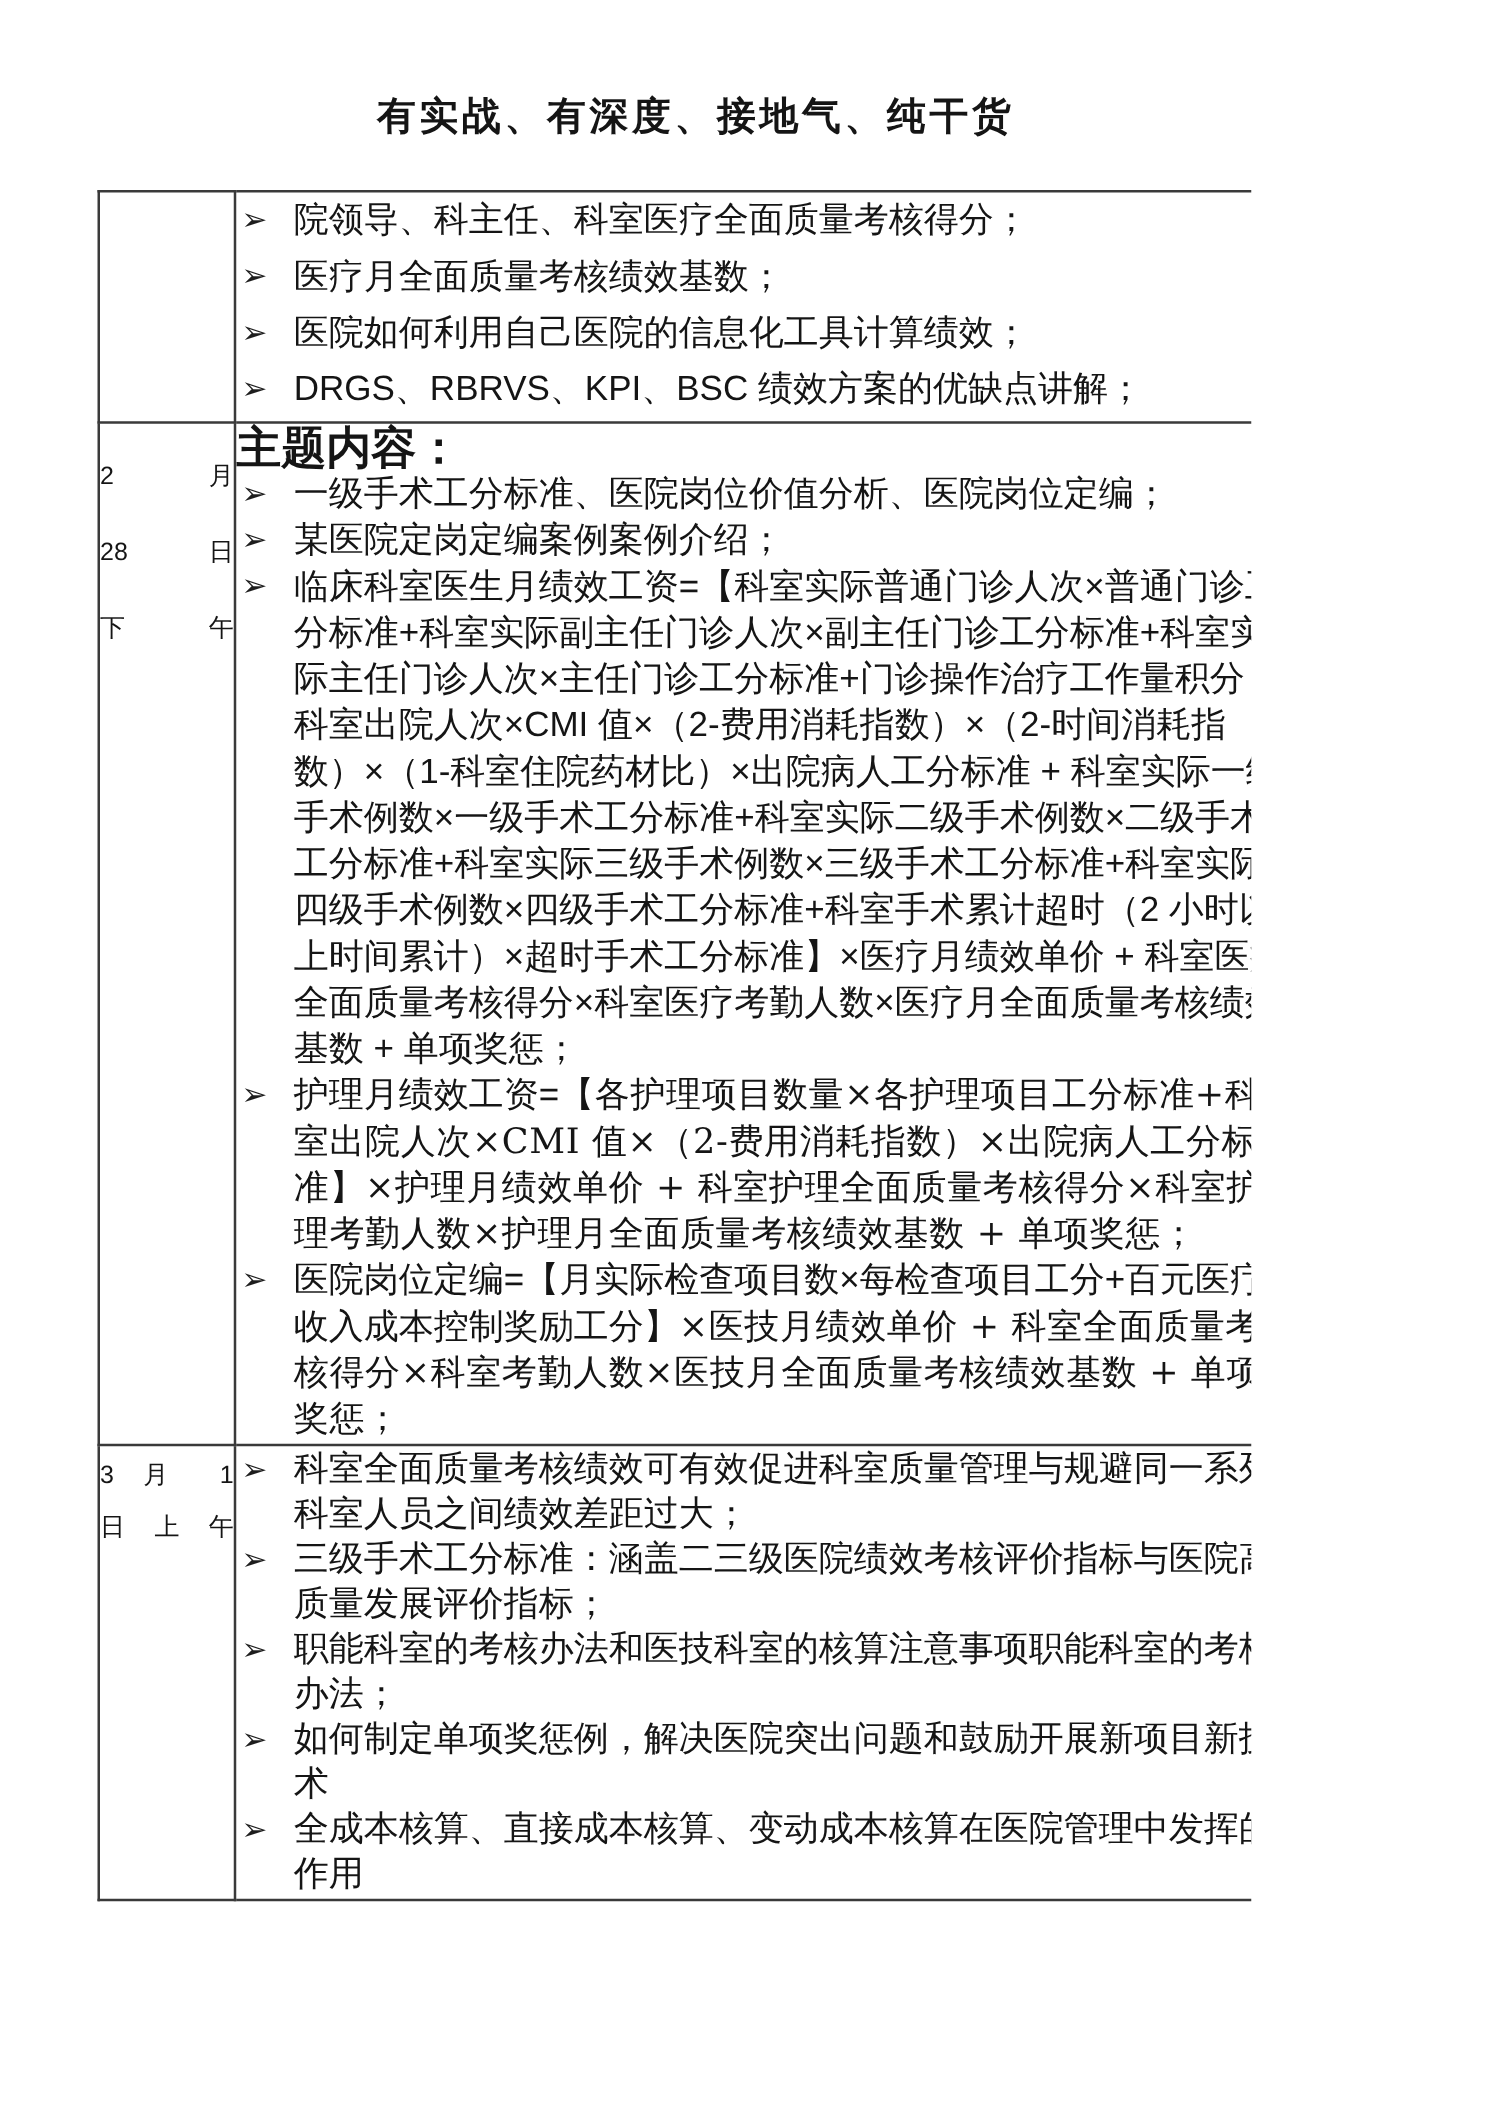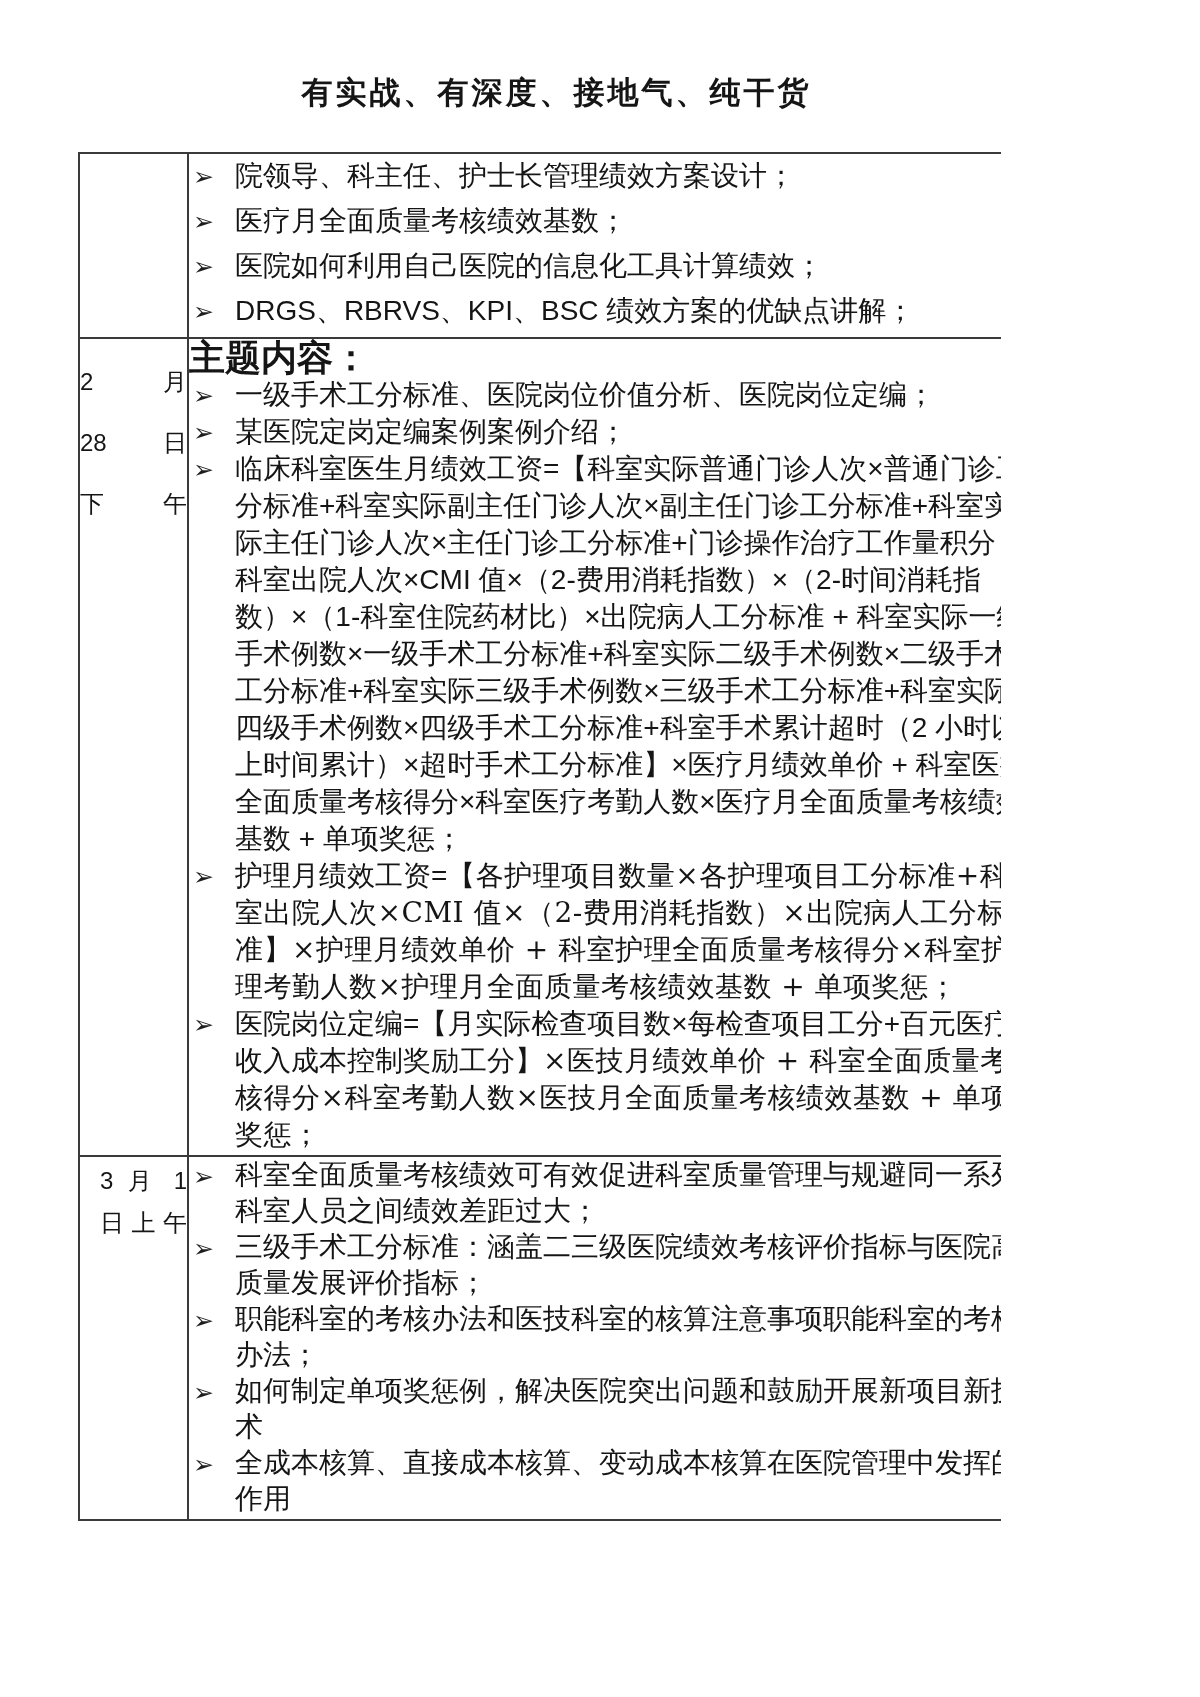--- a/index.html
+++ b/index.html
@@ -30,30 +30,30 @@
     vertical-align: top;
     padding: 0;
     overflow: hidden;
   }
   col.c-time { width: 109px; }
   col.c-body { width: 848px; }
 
   td.time-cell {
     vertical-align: middle;
     padding: 4px 12px 4px 12px;
-    font-size: 24px;
+    font-size: 20px;
   }
   .time-line {
     line-height: 37px;
     text-align: justify;
     text-align-last: justify;
     white-space: nowrap;
   }
   .r2 .time-line { margin: 24px 0; }
-  .r3 .time-line { margin: 5px 0; padding-left: 20px; }
+  .r3 .time-line { margin: 5px 0; }
 
   td.content-cell { padding: 4px 6px 2px 8px; }
   tr.row1 { height: 182px; }
   tr.row2 { height: 818px; }
   tr.row3 { height: 364px; }
 
   .topic-heading {
     font-weight: bold;
     font-size: 36px;
     line-height: 37px;
@@ -93,21 +93,21 @@
         <col class="c-body">
       </colgroup>
 
     <tbody>
         <tr class="row1">
       <td class="time-cell"></td>
       <td class="content-cell row1">
         <ul class="agenda">
           <li class="agenda-item">
             <span class="bullet">➢</span>
-            <span>院领导、科主任、护士长管理绩效方案设计；</span>
+            <span>院领导、科主任、科室医疗全面质量考核得分；</span>
           </li>
           <li class="agenda-item">
             <span class="bullet">➢</span>
             <span>医疗月全面质量考核绩效基数；</span>
           </li>
           <li class="agenda-item">
             <span class="bullet">➢</span>
             <span>医院如何利用自己医院的信息化工具计算绩效；</span>
           </li>
           <li class="agenda-item">

